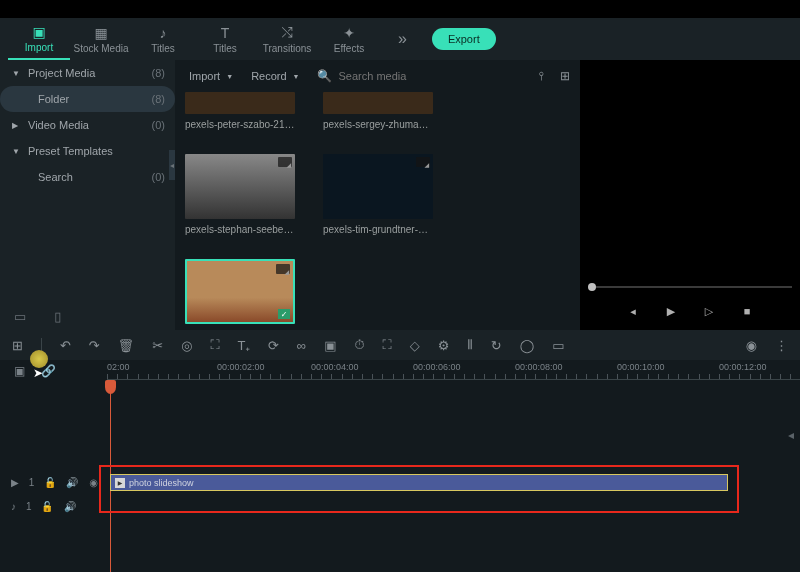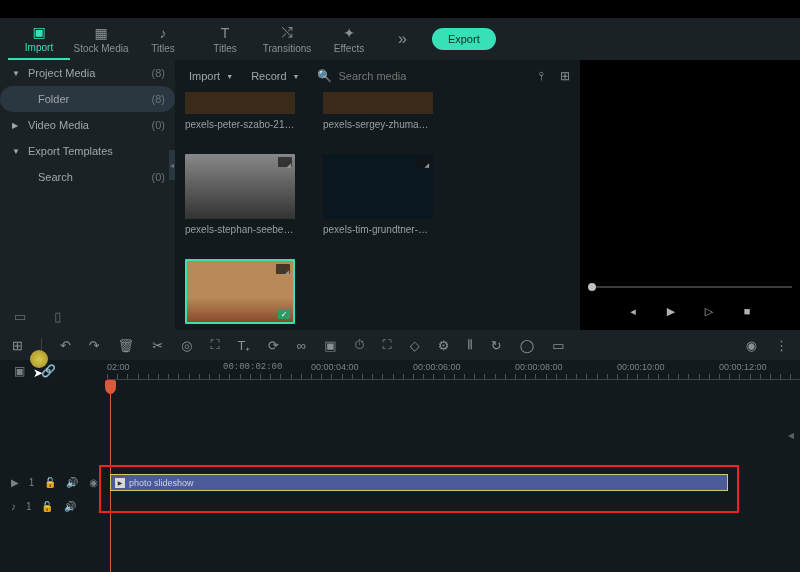--- a/index.html
+++ b/index.html
@@ -142,21 +142,21 @@
       <span class="side-label">Folder</span>
       <span class="side-count">(8)</span>
     </div>
     <div class="side-row expandable">
       <span class="side-chevron">▶</span>
       <span class="side-label">Video Media</span>
       <span class="side-count">(0)</span>
     </div>
     <div class="side-row expandable">
       <span class="side-chevron">▼</span>
-      <span class="side-label">Export Templates</span>
+      <span class="side-label">Preset Templates</span>
     </div>
     <div class="side-row side-sub">
       <span class="side-label">Search</span>
       <span class="side-count">(0)</span>
     </div>
     <div class="side-footer">
       <span>▭</span>
       <span>▯</span>
     </div>
   </div>
@@ -269,21 +269,21 @@
         <div class="tick-line" style="left: 0px;"></div>
         <div class="tick-line" style="left: 10.2px;"></div>
         <div class="tick-line" style="left: 20.4px;"></div>
         <div class="tick-line" style="left: 30.6px;"></div>
         <div class="tick-line" style="left: 40.8px;"></div>
         <div class="tick-line" style="left: 51px;"></div>
         <div class="tick-line" style="left: 61.2px;"></div>
         <div class="tick-line" style="left: 71.4px;"></div>
         <div class="tick-line" style="left: 81.6px;"></div>
         <div class="tick-line" style="left: 91.8px;"></div>
-        <div class="tick" style="left: 116px; font-family: Liberation Mono, monospace;">00:00:02:00</div>
+        <div class="tick" style="left: 110px;">00:00:02:00</div>
         <div class="tick-line" style="left: 102px;"></div>
         <div class="tick-line" style="left: 112.2px;"></div>
         <div class="tick-line" style="left: 122.4px;"></div>
         <div class="tick-line" style="left: 132.6px;"></div>
         <div class="tick-line" style="left: 142.8px;"></div>
         <div class="tick-line" style="left: 153px;"></div>
         <div class="tick-line" style="left: 163.2px;"></div>
         <div class="tick-line" style="left: 173.4px;"></div>
         <div class="tick-line" style="left: 183.6px;"></div>
         <div class="tick-line" style="left: 193.8px;"></div>

